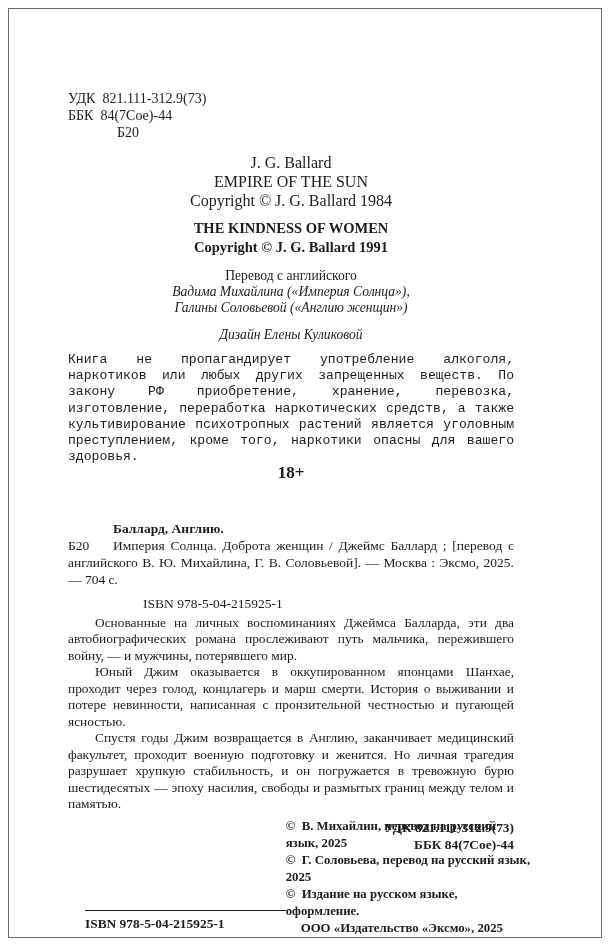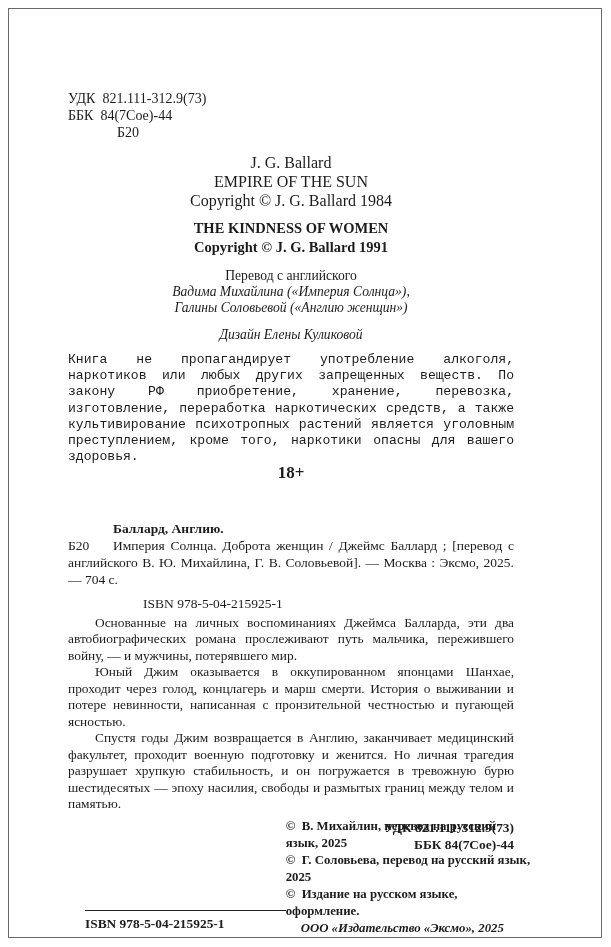--- a/index.html
+++ b/index.html
@@ -58,21 +58,21 @@
     position: absolute; left: 85px; top: 818px; width: 446px;
     display: flex; justify-content: space-between; align-items: flex-end;
   }
   .isbn-left {
     width: 225px; margin-bottom: 5px;
     border-top: 1px solid #222;
     padding-top: 5px;
     font-weight: bold; font-size: 13.4px;
   }
   .copyright-block { font-weight: bold; font-size: 12.8px; line-height: 17px; }
-  .copyright-block .indent { padding-left: 15px; font-style: italic; }
+  .copyright-block .indent { padding-left: 15px; }
 </style>
 </head>
 <body>
 
 <div class="frame"></div>
 
 <div class="content">
 
   <div class="top-codes">
     <div class="pre">УДК  821.111-312.9(73)</div>

